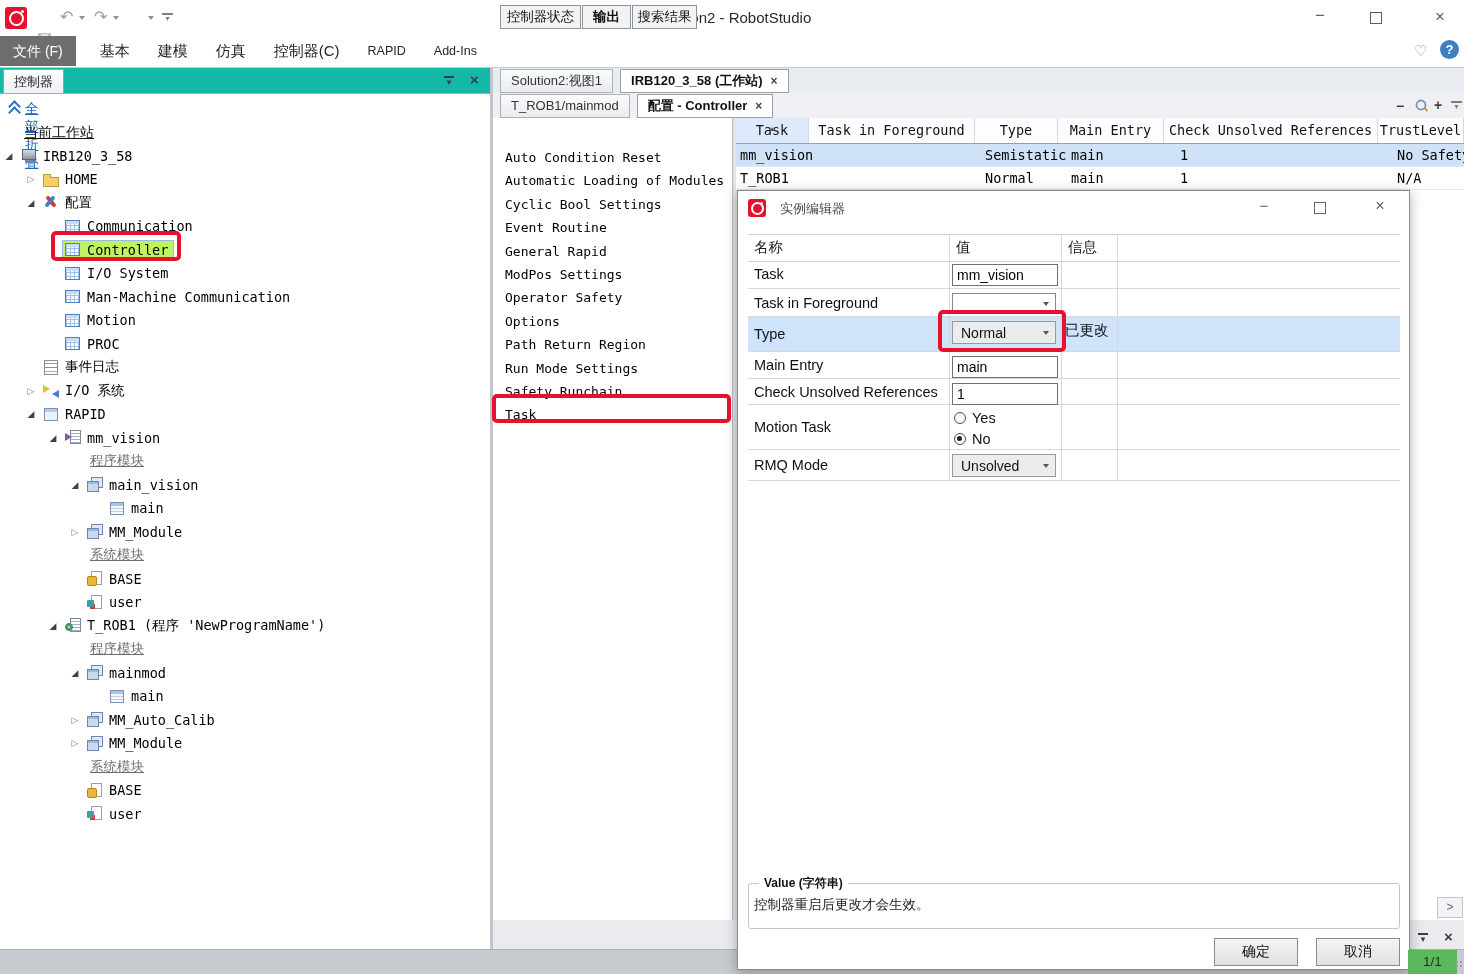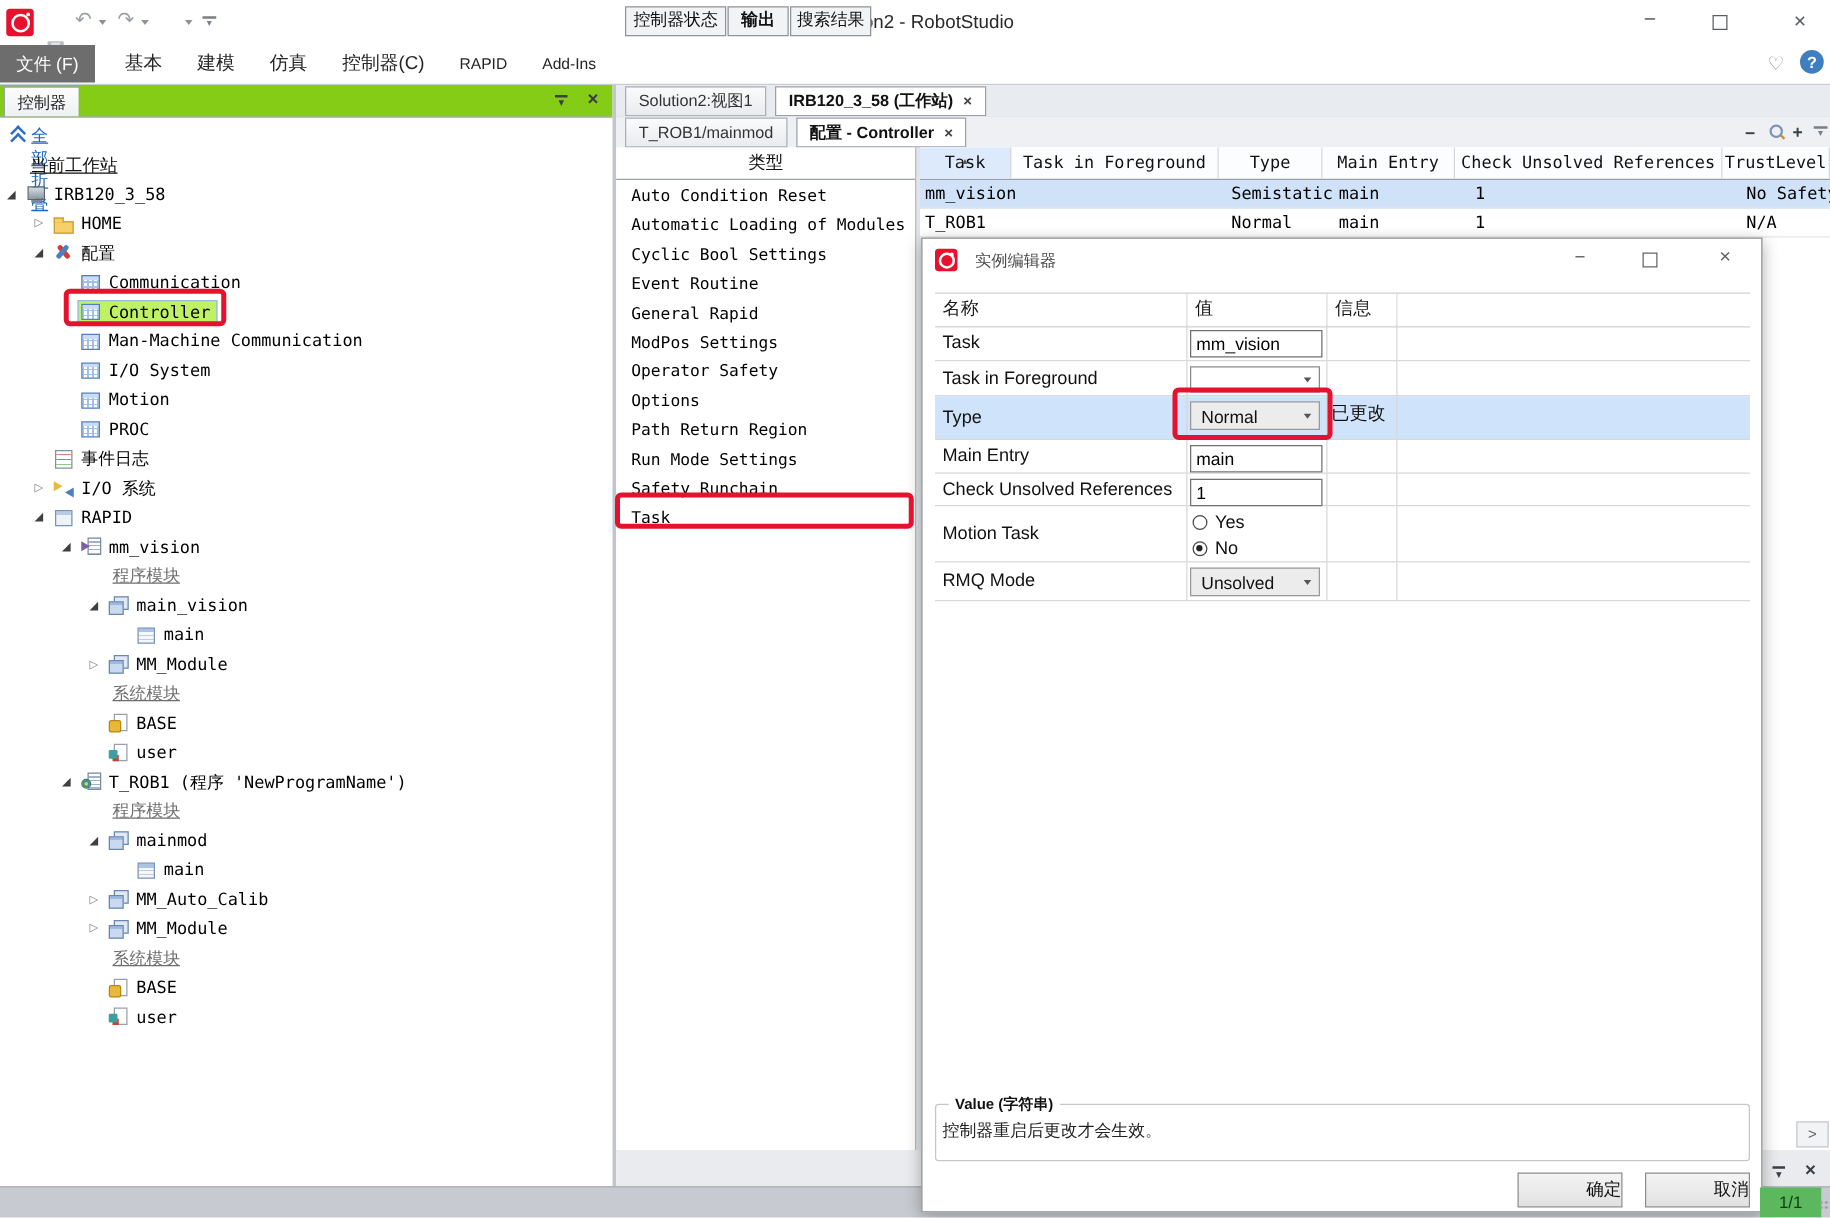--- a/index.html
+++ b/index.html
@@ -33,21 +33,21 @@
   .rtab{display:inline-block;height:30px;line-height:30px;font-size:15px;color:#262626;padding:0 14px;vertical-align:top;}
   .rtab.latin{font-size:12.5px;}
   .rtab.file{background:#6d6d6d;color:#fff;font-size:14px;padding:0 13px;margin-right:10px;}
   .helpheart{font-size:15px;color:#8d9196;}
   .helpcirc{width:19px;height:19px;border-radius:50%;background:#3f7fc1;color:#fff;font-size:13px;font-weight:bold;
     text-align:center;line-height:19px;}
 
   
   #left-panel{left:0;top:68px;width:490px;height:881px;background:#fff;}
   #lp-sep{left:490px;top:68px;width:3px;height:881px;background:#c2c6cc;}
-  #lp-head{left:0;top:0;width:490px;height:25px;border-bottom:1px solid #a7acb3;background:#84cc16;}
+  #lp-head{left:0;top:0;width:490px;height:25px;border-bottom:1px solid #a7acb3;background:#14b8a6;}
   #lp-tab{left:3px;top:1px;height:23px;padding:0 10px;border:1px solid #9aa0a8;border-bottom:none;
     background:linear-gradient(#fdfdfd,#eef0f2);font-size:13px;color:#222;line-height:23px;}
   .pinic{width:10px;border-top:2px solid #3a3f45;text-align:center;color:#3a3f45;font-size:9px;line-height:8px;}
   .smallx{color:#3a3f45;font-size:15px;line-height:15px;font-weight:bold;}
   #collapse-row{left:0;top:30px;height:22px;}
   .dblchev{position:relative;width:12px;height:14px;}
   .dblchev::before,.dblchev::after{content:"";position:absolute;left:2px;width:7px;height:7px;
     border-left:2px solid #2e6fc0;border-top:2px solid #2e6fc0;transform:rotate(45deg);}
   .dblchev::before{top:1px;} .dblchev::after{top:7px;}
   #collapse-link{font-size:13.5px;color:#1a66c0;text-decoration:underline;}
@@ -151,21 +151,21 @@
   .selbox.light{background:#fff;border-color:#8a8a8a;height:21px;line-height:21px;}
   .selbox .chev{position:absolute;right:6px;top:50%;margin-top:-2px;width:0;height:0;
     border-left:3.5px solid transparent;border-right:3.5px solid transparent;border-top:4.5px solid #555;}
   .radioline{display:flex;align-items:center;height:21px;font-size:14.5px;color:#111;}
   .radio{width:12px;height:12px;border:1.5px solid #4a4a4a;border-radius:50%;margin:0 6px 0 2px;position:relative;box-sizing:border-box;}
   .radio.on::after{content:"";position:absolute;left:2px;top:2px;width:5px;height:5px;background:#222;border-radius:50%;}
   #dlg-group{position:absolute;left:10px;top:692px;width:650px;height:44px;border:1px solid #c6c6c6;border-radius:3px;}
   #dlg-group-label{position:absolute;top:-9px;left:10px;background:#fff;padding:0 5px;font-weight:bold;font-size:12px;color:#111;}
   #dlg-group-text{position:absolute;left:5px;top:12px;font-size:13.5px;color:#222;}
   .dlgbtn{position:absolute;width:82px;height:26px;background:linear-gradient(#f4f4f4,#e1e1e1);
-    border:1px solid #8c8c8c;font-size:14px;color:#111;text-align:right;line-height:24px;}
+    border:1px solid #8c8c8c;font-size:14px;color:#111;text-align:center;line-height:24px;}
 
   
   #bottom-strip{left:493px;top:920px;width:971px;height:29px;background:#e9ebee;}
   .btab{position:absolute;top:5px;height:22px;border:1px solid #8f949b;background:#f2f3f5;
     font-size:13.5px;color:#111;text-align:center;line-height:21px;}
   .btab.active{font-weight:bold;}
   #statusbar{left:0;top:949px;width:1464px;height:25px;background:#c7cbd1;border-top:1px solid #a9adb4;}
   #page-ind{left:1408px;top:950px;width:49px;height:24px;background:#5cb85c;color:#123a12;
     font-size:13.5px;text-align:center;line-height:24px;z-index:60;}
   #grip{left:1455px;top:960px;width:9px;height:9px;
@@ -245,28 +245,28 @@
         <span class="tarrow" style="margin-left: 44px;"></span>
         <span class="nodebox sel">
           <span class="ti i-grid"></span>
           <span class="tlabel">Controller</span>
         </span>
       </div>
       <div class="trow">
         <span class="tarrow" style="margin-left: 44px;"></span>
         <span class="nodebox">
           <span class="ti i-grid"></span>
+          <span class="tlabel">I/O System</span>
+        </span>
+      </div>
+      <div class="trow">
+        <span class="tarrow" style="margin-left: 44px;"></span>
+        <span class="nodebox">
+          <span class="ti i-grid"></span>
           <span class="tlabel">Man-Machine Communication</span>
-        </span>
-      </div>
-      <div class="trow">
-        <span class="tarrow" style="margin-left: 44px;"></span>
-        <span class="nodebox">
-          <span class="ti i-grid"></span>
-          <span class="tlabel">I/O System</span>
         </span>
       </div>
       <div class="trow">
         <span class="tarrow" style="margin-left: 44px;"></span>
         <span class="nodebox">
           <span class="ti i-grid"></span>
           <span class="tlabel">Motion</span>
         </span>
       </div>
       <div class="trow">
@@ -405,21 +405,20 @@
 <div id="lp-sep" class="abs"></div>
 
 <div id="doctab1" class="abs"><div class="dtab"><span>Solution2:视图1</span></div><div class="dtab active"><span>IRB120_3_58 (工作站)</span><span class="tx">×</span></div></div>
 <div id="doctab2" class="abs"><div class="dtab"><span>T_ROB1/mainmod</span></div><div class="dtab active"><span>配置 - Controller</span><span class="tx">×</span></div></div>
 <div class="tool-sm abs" style="left:1396px;top:99px;font-weight:bold;">−</div>
 <div class="lens abs" style="left:1415px;top:99px;transform:scale(.9);"></div>
 <div class="tool-sm abs" style="left:1434px;top:98px;font-weight:bold;">+</div>
 <div class="qat-more abs" style="left:1451px;top:101px;">▾</div>
 
 <div id="type-panel" class="abs mono">
-  <div id="type-head" class="abs">类型</div>
   <div class="abs" id="type-items" style="left:0;top:28px;width:239px;">
       <div class="litem">Auto Condition Reset</div>
       <div class="litem">Automatic Loading of Modules</div>
       <div class="litem">Cyclic Bool Settings</div>
       <div class="litem">Event Routine</div>
       <div class="litem">General Rapid</div>
       <div class="litem">ModPos Settings</div>
       <div class="litem">Operator Safety</div>
       <div class="litem">Options</div>
       <div class="litem">Path Return Region</div>

